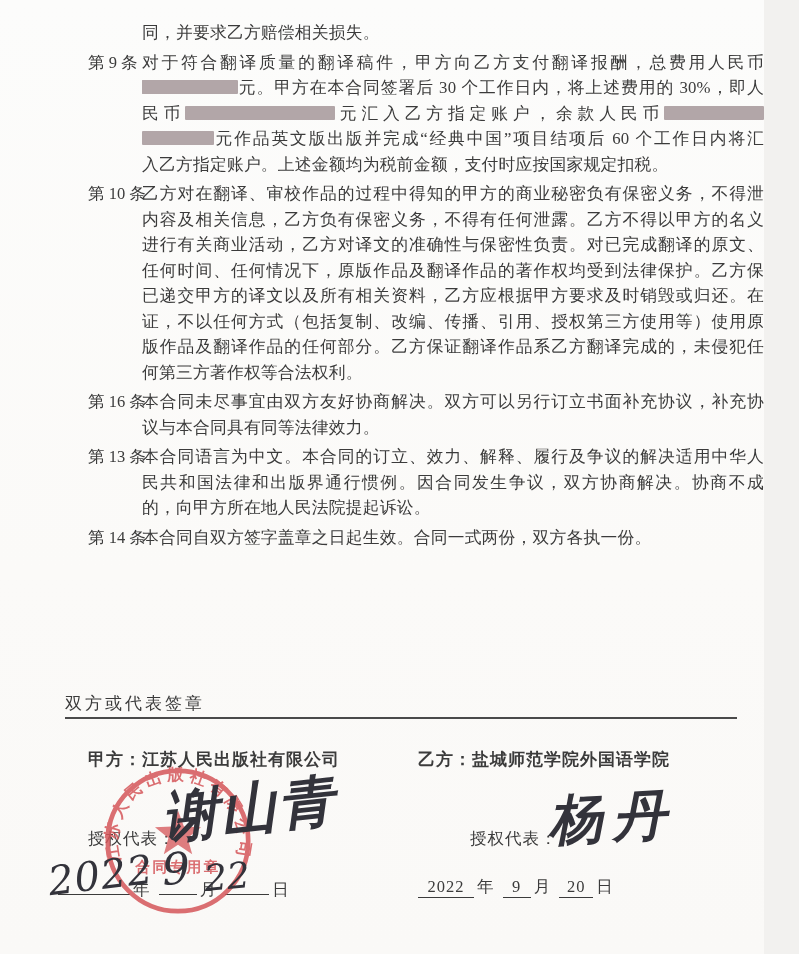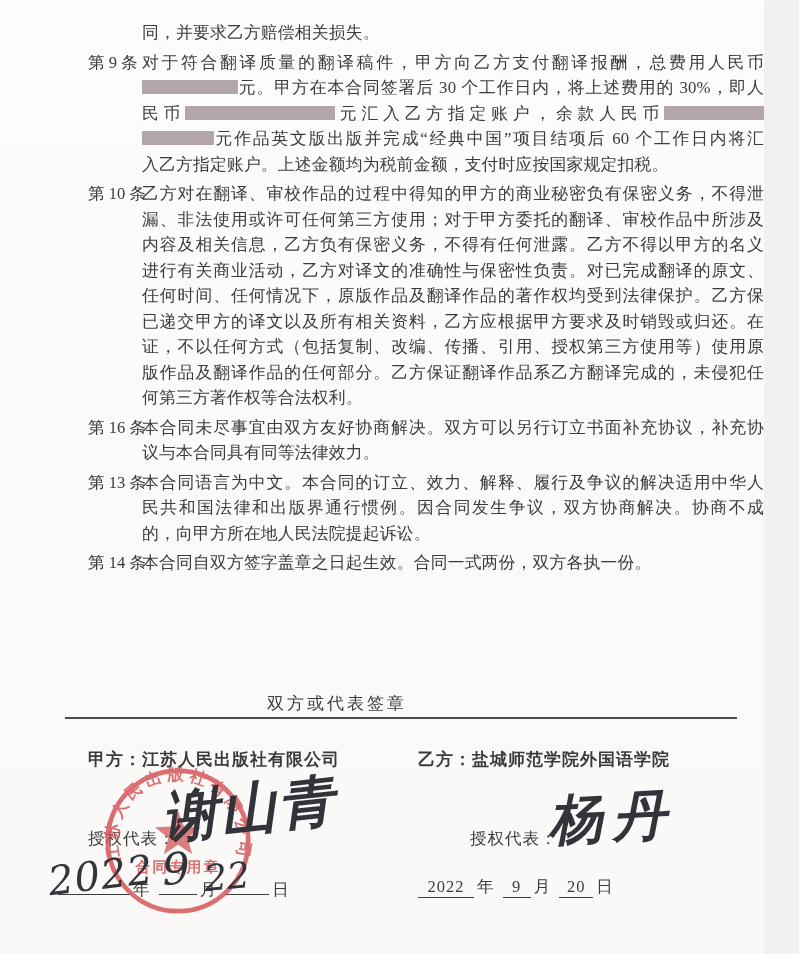--- a/index.html
+++ b/index.html
@@ -55,21 +55,21 @@
     height:14px;
     background:#b2a6a8;
     vertical-align:-1px;
     border-radius:1px;
   }
   
   .sign-title-row{
     position:absolute;
     left:65px; top:692px; width:672px;
     border-bottom:2px solid #4a4a4a;
-    text-align:center;
+    text-align:left;
     padding-right:128px;
     box-sizing:border-box;
     font-size:17px;
     letter-spacing:3px;
     padding-bottom:2px;
     color:#3b3b3b;
   }
   .party-name{
     position:absolute;
     top:748px;
@@ -163,21 +163,20 @@
           <div class="t-line fill"><span class="redact" style="width: 96px;"></span><span>元。甲方在本合同签署后 30 个工作日内，将上述费用的 30%，即人</span></div>
           <div class="t-line fill"><span>民币</span><span class="redact" style="width: 150px;"></span><span>元汇入乙方指定账户，余款人民币</span><span class="redact" style="width: 100px;"></span></div>
           <div class="t-line fill"><span class="redact" style="width: 72px;"></span><span>元作品英文版出版并完成“经典中国”项目结项后 60 个工作日内将汇</span></div>
           <div class="t-line"><span>入乙方指定账户。上述金额均为税前金额，支付时应按国家规定扣税。</span></div>
         </div>
       </div>
       <div class="clause-row">
         <div class="clause-label">第 10 条</div>
         <div class="clause-body">
           <div class="t-line fill"><span>乙方对在翻译、审校作品的过程中得知的甲方的商业秘密负有保密义务，不得泄</span></div>
-          <div class="t-line fill"><span>漏、非法使用或许可任何第三方使用；对于甲方委托的翻译、审校作品中所涉及</span></div>
           <div class="t-line fill"><span>内容及相关信息，乙方负有保密义务，不得有任何泄露。乙方不得以甲方的名义</span></div>
           <div class="t-line fill"><span>进行有关商业活动，乙方对译文的准确性与保密性负责。对已完成翻译的原文、</span></div>
           <div class="t-line fill"><span>任何时间、任何情况下，原版作品及翻译作品的著作权均受到法律保护。乙方保</span></div>
           <div class="t-line fill"><span>已递交甲方的译文以及所有相关资料，乙方应根据甲方要求及时销毁或归还。在</span></div>
           <div class="t-line fill"><span>证，不以任何方式（包括复制、改编、传播、引用、授权第三方使用等）使用原</span></div>
           <div class="t-line fill"><span>版作品及翻译作品的任何部分。乙方保证翻译作品系乙方翻译完成的，未侵犯任</span></div>
           <div class="t-line"><span>何第三方著作权等合法权利。</span></div>
         </div>
       </div>
       <div class="clause-row">

